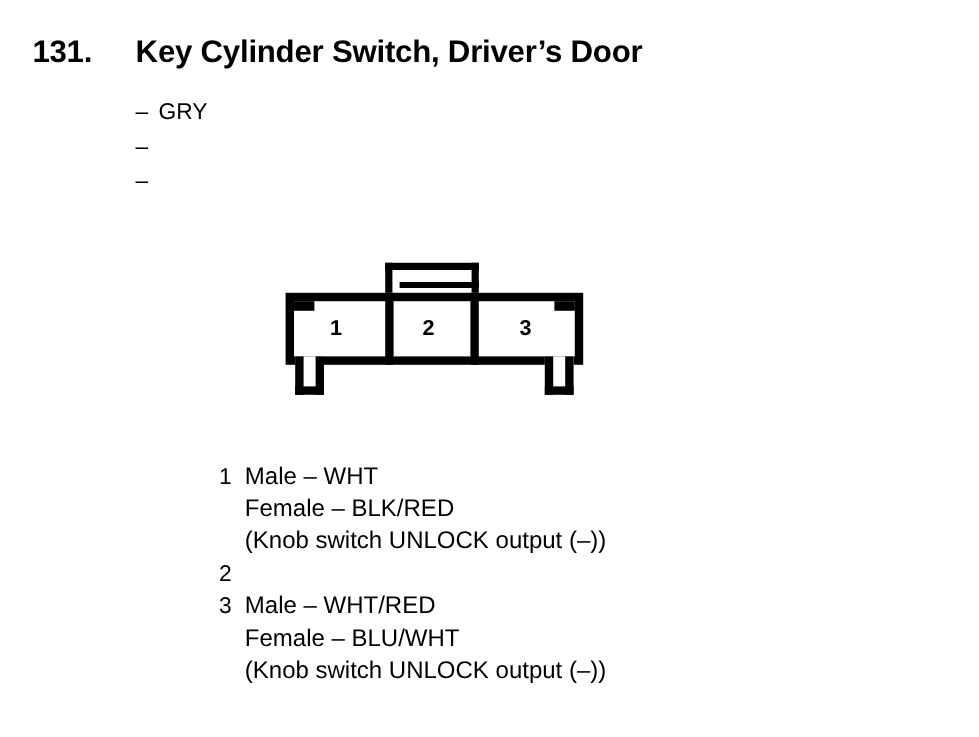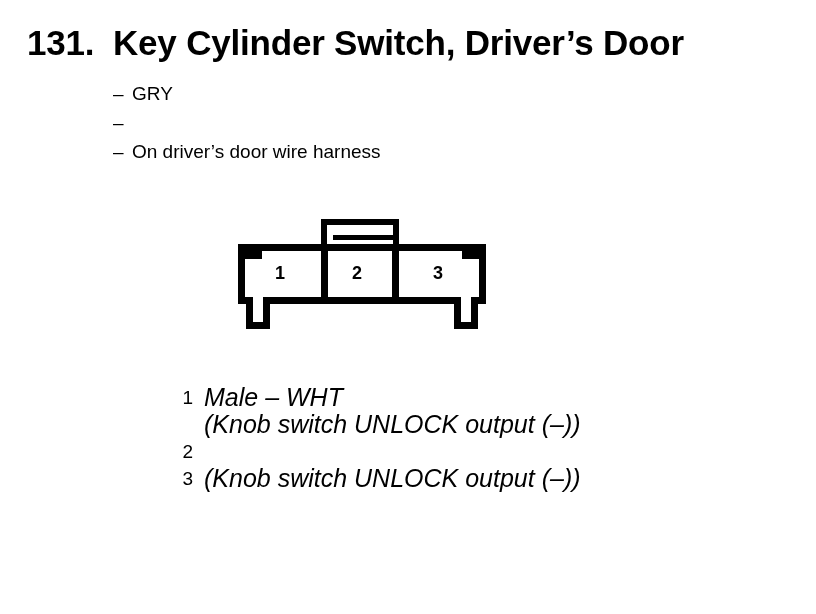--- a/index.html
+++ b/index.html
@@ -18,21 +18,21 @@
   }
 
   
   #header-block {
     position: absolute;
     left: 27px;
     top: 24px;
     width: 760px;
   }
   #page-title {
-    font-size: 35px;
+    font-size: 26px;
     font-weight: bold;
     line-height: 38px;
     letter-spacing: -0.2px;
     white-space: nowrap;
   }
   #page-title .title-number {
     display: inline-block;
     min-width: 86px;
   }
 
@@ -163,24 +163,23 @@
     width: 25px;
     font-size: 19px;
     line-height: 27px;
     text-align: right;
     white-space: nowrap;
   }
   .pin-lines {
     padding-left: 11px;
   }
   .pin-line {
-    font-size: 25px;
+    font-size: 20px;
     line-height: 27px;
     white-space: nowrap;
-    font-style: italic;
   }
 </style>
 </head>
 <body>
 
 <div id="header-block">
   <div id="page-title">
     <span class="title-number">131.</span><span>Key Cylinder Switch, Driver’s Door</span>
   </div>
 </div>
@@ -188,21 +187,20 @@
 <div id="description-list">
   <div class="desc-item">
     <span class="desc-dash">–</span>
     <span>GRY</span>
   </div>
   <div class="desc-item">
     <span class="desc-dash">–</span>
   </div>
   <div class="desc-item">
     <span class="desc-dash">–</span>
-    <span>On driver’s door wire harness</span>
   </div>
 </div>
 
 <div id="connector-diagram">
   <div class="latch">
     <div class="latch-slot s1"></div>
     <div class="latch-slot s2"></div>
   </div>
   <div class="body-rect"></div>
   <div class="shoulder left"></div>
@@ -215,28 +213,31 @@
   <div class="pin-label p2">2</div>
   <div class="pin-label p3">3</div>
 </div>
 
 <div id="pin-list">
 
   <div class="pin-entry">
     <div class="pin-num">1</div>
     <div class="pin-lines">
       <div class="pin-line">Male – WHT</div>
+      <div class="pin-line">Female – BLK/RED</div>
       <div class="pin-line">(Knob switch UNLOCK output (–))</div>
     </div>
   </div>
 
   <div class="pin-entry">
     <div class="pin-num">2</div>
   </div>
 
   <div class="pin-entry">
     <div class="pin-num">3</div>
     <div class="pin-lines">
+      <div class="pin-line">Male – WHT/RED</div>
+      <div class="pin-line">Female – BLU/WHT</div>
       <div class="pin-line">(Knob switch UNLOCK output (–))</div>
     </div>
   </div>
 
 </div>
 
 </body></html>

